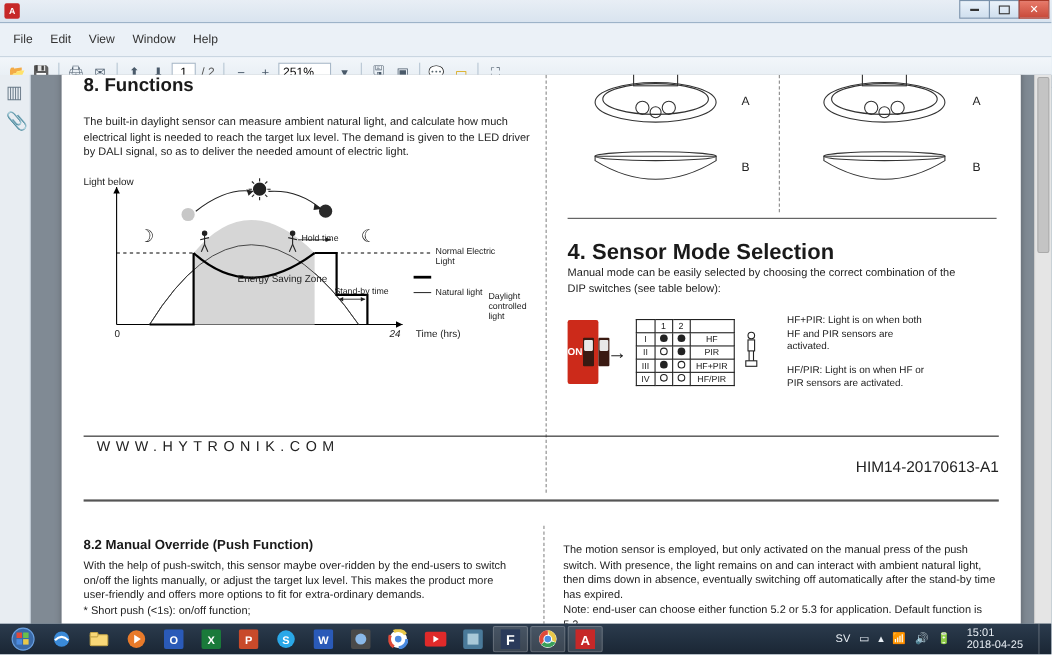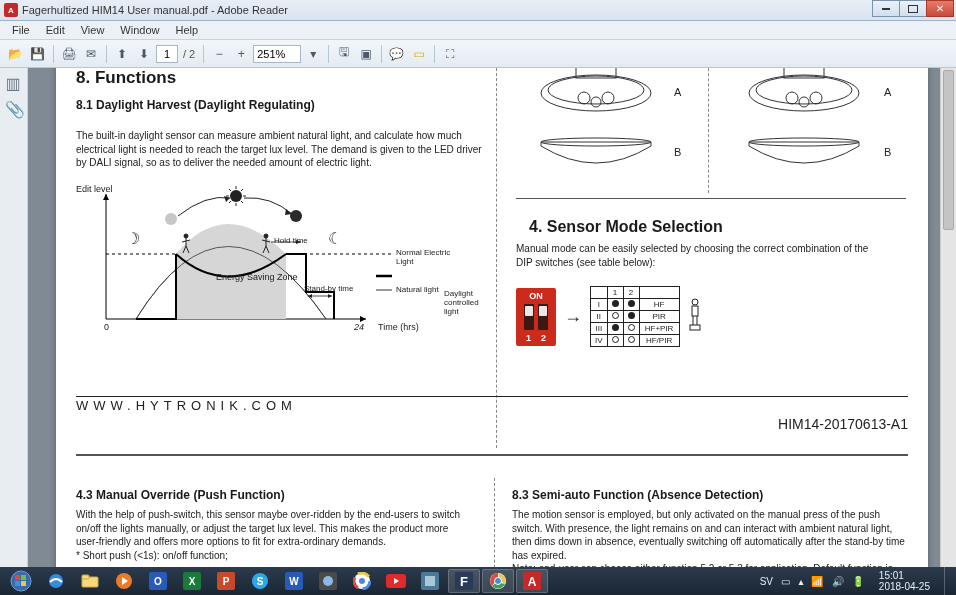--- a/index.html
+++ b/index.html
@@ -9,21 +9,21 @@
 .titlebar { height: 21px; background: linear-gradient(#e8eef5,#d9e4ef); border-bottom: 1px solid #9db3c8; display: flex; align-items: center; padding: 0 4px; position: relative; }
 .titlebar .pdf-icon { width: 14px; height: 14px; background: #c62828; border-radius: 2px; margin-right: 4px; display:inline-flex;align-items:center;justify-content:center;color:#fff;font-size:8px;font-weight:bold;}
 .titlebar .title { font-size: 11px; color: #333; }
 .window-controls { position: absolute; right: 2px; top: 0; display: flex; }
 .window-btn { width: 28px; height: 17px; border: 1px solid #7a92ab; background: linear-gradient(#eaf2fa,#d0dfee); display:flex;align-items:center;justify-content:center;font-size:10px;color:#333;margin-left:-1px;}
 .window-btn.close { background: linear-gradient(#e87a6a,#c84a3a); color:#fff; border-color:#a83828;}
 .window-btn.min::before{content:"";display:block;width:8px;border-bottom:2px solid #333;}
 .window-btn.max::before{content:"";display:block;width:8px;height:6px;border:1.5px solid #333;}
 
 
-.menubar { height: 19px; background: #ebf1f7; border-bottom: 1px solid #c7d3de; display: flex; align-items: center; padding-left: 4px; font-size: 11px; color:#333;}
+.menubar { height: 31px; background: #ebf1f7; border-bottom: 1px solid #c7d3de; display: flex; align-items: center; padding-left: 4px; font-size: 11px; color:#333;}
 .menubar span { padding: 2px 8px; cursor:default;}
 
 
 .toolbar { height: 28px; background: linear-gradient(#f2f6fa,#e3ebf2); border-bottom: 1px solid #b7c6d3; display: flex; align-items: center; padding: 0 6px; gap:2px; position:relative;}
 .tb-btn { width: 20px; height: 20px; border: 1px solid transparent; display:inline-flex;align-items:center;justify-content:center;color:#4a5a6a;font-size:12px;border-radius:2px;}
 .tb-sep { width: 1px; height: 18px; background: #b7c6d3; margin: 0 3px; }
 .tb-input { height: 18px; border: 1px solid #a8b8c8; background:#fff; font-size:11px; padding:0 3px; text-align:center;}
 .tb-page { width: 22px; }
 .tb-zoom { width: 48px; text-align:left;}
 .tb-label{font-size:11px;color:#555;padding:0 3px;}
@@ -38,47 +38,47 @@
 .docarea { position:absolute; left:28px; right:0; top:68px; bottom:28px; background:#808a94; overflow:hidden;}
 .scrollbar-v{position:absolute;right:0;top:0;bottom:0;width:16px;background:#e5e5e5;border-left:1px solid #ccc;}
 .scrollbar-v .thumb{position:absolute;left:2px;right:2px;top:2px;height:160px;background:#c4c4c4;border:1px solid #aaa;border-radius:2px;}
 
 .page{position:absolute;left:28px;top:-10px;width:872px;height:520px;background:#fff;box-shadow:0 2px 6px rgba(0,0,0,.3);}
 .page-content{position:absolute;inset:0;font-family:Arial,Helvetica,sans-serif;color:#222;}
 
 
 .h1{font-size:17px;font-weight:bold;color:#1a1a1a;}
 .h2{font-size:12px;font-weight:bold;color:#1a1a1a;}
-.h3{font-size:16px;font-weight:bold;color:#1a1a1a;margin-left:13px;}
+.h3{font-size:20px;font-weight:bold;color:#1a1a1a;}
 .body-text{font-size:10px;line-height:1.35;color:#222;}
 .small-text{font-size:9px;color:#222;}
 
 
 .leftcol{position:absolute;left:20px;top:10px;width:410px;}
 .rightcol{position:absolute;left:460px;top:0;width:390px;}
 
 
 .graph{position:relative;width:390px;height:160px;margin-top:14px;}
 .graph svg{width:100%;height:100%;}
 
 .divider-vert{position:absolute;left:440px;top:0;bottom:130px;border-left:1px dashed #888;}
 .divider-vert2{position:absolute;left:652px;top:0;height:135px;border-left:1px dashed #888;}
 
 .footer-line{position:absolute;left:20px;right:20px;top:338px;border-top:1.5px solid #222;}
-.website{position:absolute;left:20px;top:340px;font-size:13px;letter-spacing:5px;font-weight:300;color:#222;}
+.website{position:absolute;left:32px;top:340px;font-size:13px;letter-spacing:5px;font-weight:300;color:#222;}
 .pagecode{position:absolute;right:20px;top:358px;font-size:14px;color:#222;}
 
 .page-bottom{position:absolute;left:20px;right:20px;top:396px;border-top:2px solid #555;}
 .bottomcols{position:absolute;left:20px;right:20px;top:430px;display:flex;gap:40px;}
 .bottomcol{flex:1;}
 .bottom-divider{position:absolute;left:438px;top:420px;height:100px;border-left:1px dashed #888;}
 
 
 .dip-area{position:absolute;left:0;top:228px;display:flex;align-items:center;gap:8px;}
-.dip-switch{width:40px;height:58px;background:#cc2a1a;border-radius:2px;display:flex;flex-direction:column;align-items:center;justify-content:space-between;padding:3px 0;color:#fff;font-size:9px;font-weight:bold;}
+.dip-switch{width:28px;height:58px;background:#cc2a1a;border-radius:2px;display:flex;flex-direction:row;align-items:center;justify-content:space-between;padding:3px 0;color:#fff;font-size:9px;font-weight:bold;}
 .dip-slots{display:flex;gap:4px;}
 .dip-slot{width:10px;height:26px;background:#3a1a12;border-radius:1px;position:relative;}
 .dip-slot::after{content:"";position:absolute;left:1px;right:1px;top:2px;height:10px;background:#e8e8e8;border-radius:1px;}
 .dip-arrow{font-size:18px;color:#222;}
 .dip-table{border-collapse:collapse;font-size:8px;}
 .dip-table td{border:1px solid #222;padding:1px 4px;text-align:center;min-width:14px;height:11px;}
 .dot-f{display:inline-block;width:7px;height:7px;border-radius:50%;background:#222;}
 .dot-e{display:inline-block;width:7px;height:7px;border-radius:50%;border:1px solid #222;}
 .mode-legend{font-size:9px;line-height:1.3;margin-left:18px;width:130px;}
 
@@ -92,21 +92,20 @@
 .clock{text-align:left;line-height:1.1;padding:0 6px;}
 .show-desktop{width:8px;height:28px;border-left:1px solid rgba(255,255,255,.25);}
 
 svg{display:block;}
 </style>
 </head>
 <body>
 
 <div class="titlebar">
   <span class="pdf-icon">A</span>
-  <span class="title">Fagerhultized HIM14 User manual.pdf - Adobe Reader</span>
   <div class="window-controls">
     <div class="window-btn min"></div>
     <div class="window-btn max"></div>
     <div class="window-btn close">✕</div>
   </div>
 </div>
 
 <div class="menubar">
   <span>File</span>
   <span>Edit</span>
@@ -148,21 +147,20 @@
 
 <div class="docarea">
   <div class="page">
     <div class="page-content">
 
       <div class="divider-vert"></div>
       <div class="divider-vert2"></div>
 
       <div class="leftcol">
         <div class="h1">8. Functions</div>
-        <div class="h2" style="margin-top:10px;">8.1 Daylight Harvest (Daylight Regulating)</div>
         <div class="body-text" style="margin-top:17px;">The built-in daylight sensor can measure ambient natural light, and calculate how much electrical light is needed to reach the target lux level. The demand is given to the LED driver by DALI signal, so as to deliver the needed amount of electric light.</div>
 
         <div class="graph">
           <svg viewBox="0 0 390 160">
 
             <line x1="30" y1="10" x2="30" y2="135" stroke="#000" stroke-width="1"></line>
             <line x1="30" y1="135" x2="290" y2="135" stroke="#000" stroke-width="1"></line>
             <polygon points="290,135 284,132 284,138" fill="#000"></polygon>
             <polygon points="30,10 27,16 33,16" fill="#000"></polygon>
 
@@ -218,21 +216,21 @@
               <polygon points="225,58 220,56 220,60" fill="#222"></polygon>
 
             <line x1="232" y1="112" x2="256" y2="112" stroke="#222" stroke-width="0.8"></line>
               <polygon points="232,112 236,110 236,114" fill="#222"></polygon>
               <polygon points="256,112 252,110 252,114" fill="#222"></polygon>
 
             <line x1="300" y1="70" x2="316" y2="70" stroke="#000" stroke-dasharray="3 3"></line>
             <line x1="300" y1="92" x2="316" y2="92" stroke="#000" stroke-width="2.5"></line>
             <line x1="300" y1="106" x2="316" y2="106" stroke="#000" stroke-width="0.8"></line>
           </svg>
-          <span class="small-text" style="position:absolute;left:0;top:0;">Edit level</span>
+          <span class="small-text" style="position:absolute;left:0;top:0;">Light below</span>
           <span class="small-text" style="position:absolute;left:140;top:88px;left:140px;">Energy Saving Zone</span>
           <span class="small-text" style="position:absolute;left:198px;top:52px;font-size:8px;">Hold time</span>
           <span class="small-text" style="position:absolute;left:228px;top:100px;font-size:8px;">Stand-by time</span>
           <span class="small-text" style="position:absolute;left:28px;top:138px;">0</span>
           <span class="small-text" style="position:absolute;left:278px;top:138px;font-style:italic;">24</span>
           <span class="small-text" style="position:absolute;left:302px;top:138px;">Time (hrs)</span>
           <span class="small-text" style="position:absolute;left:320px;top:64px;font-size:8px;">Normal Electric Light</span>
           <span class="small-text" style="position:absolute;left:320px;top:105px;font-size:8px;margin-left:48px;">Daylight controlled light</span>
           <span class="small-text" style="position:absolute;left:320px;top:101px;font-size:8px;">Natural light</span>
         </div>
@@ -330,37 +328,40 @@
                 </tr>
           </tbody>
             </table>
           <svg width="14" height="40">
               <circle cx="7" cy="5" r="3" fill="none" stroke="#222"></circle>
               <rect x="4" y="9" width="6" height="10" fill="none" stroke="#222"></rect>
               <line x1="5" y1="19" x2="5" y2="28" stroke="#222"></line>
               <line x1="9" y1="19" x2="9" y2="28" stroke="#222"></line>
               <rect x="2" y="28" width="10" height="5" fill="none" stroke="#222"></rect>
             </svg>
+          <div class="mode-legend">
+            <div>HF+PIR: Light is on when both HF and PIR sensors are activated.</div>
+            <div style="margin-top:10px;">HF/PIR: Light is on when HF or PIR sensors are activated.</div>
+          </div>
         </div>
       </div>
 
       <div class="footer-line"></div>
       <div class="website">WWW.HYTRONIK.COM</div>
       <div class="pagecode">HIM14-20170613-A1</div>
 
       <div class="page-bottom"></div>
       <div class="bottom-divider"></div>
       <div class="bottomcols">
         <div class="bottomcol">
-          <div class="h2">4.3 Manual Override (Push Function)</div>
+          <div class="h2">8.2 Manual Override (Push Function)</div>
           <div class="body-text" style="margin-top:6px;">With the help of push-switch, this sensor maybe over-ridden by the end-users to switch on/off the lights manually, or adjust the target lux level. This makes the product more user-friendly and offers more options to fit for extra-ordinary demands.</div>
           <div class="body-text">* Short push (&lt;1s): on/off function;</div>
         </div>
         <div class="bottomcol">
-          <div class="h2">8.3 Semi-auto Function (Absence Detection)</div>
           <div class="body-text" style="margin-top:6px;">The motion sensor is employed, but only activated on the manual press of the push switch. With presence, the light remains on and can interact with ambient natural light, then dims down in absence, eventually switching off automatically after the stand-by time has expired.</div>
           <div class="body-text">Note: end-user can choose either function 5.2 or 5.3 for application. Default function is 5.2.</div>
         </div>
       </div>
 
     </div>
   </div>
 
   <div class="scrollbar-v">
     <div class="thumb"></div>

